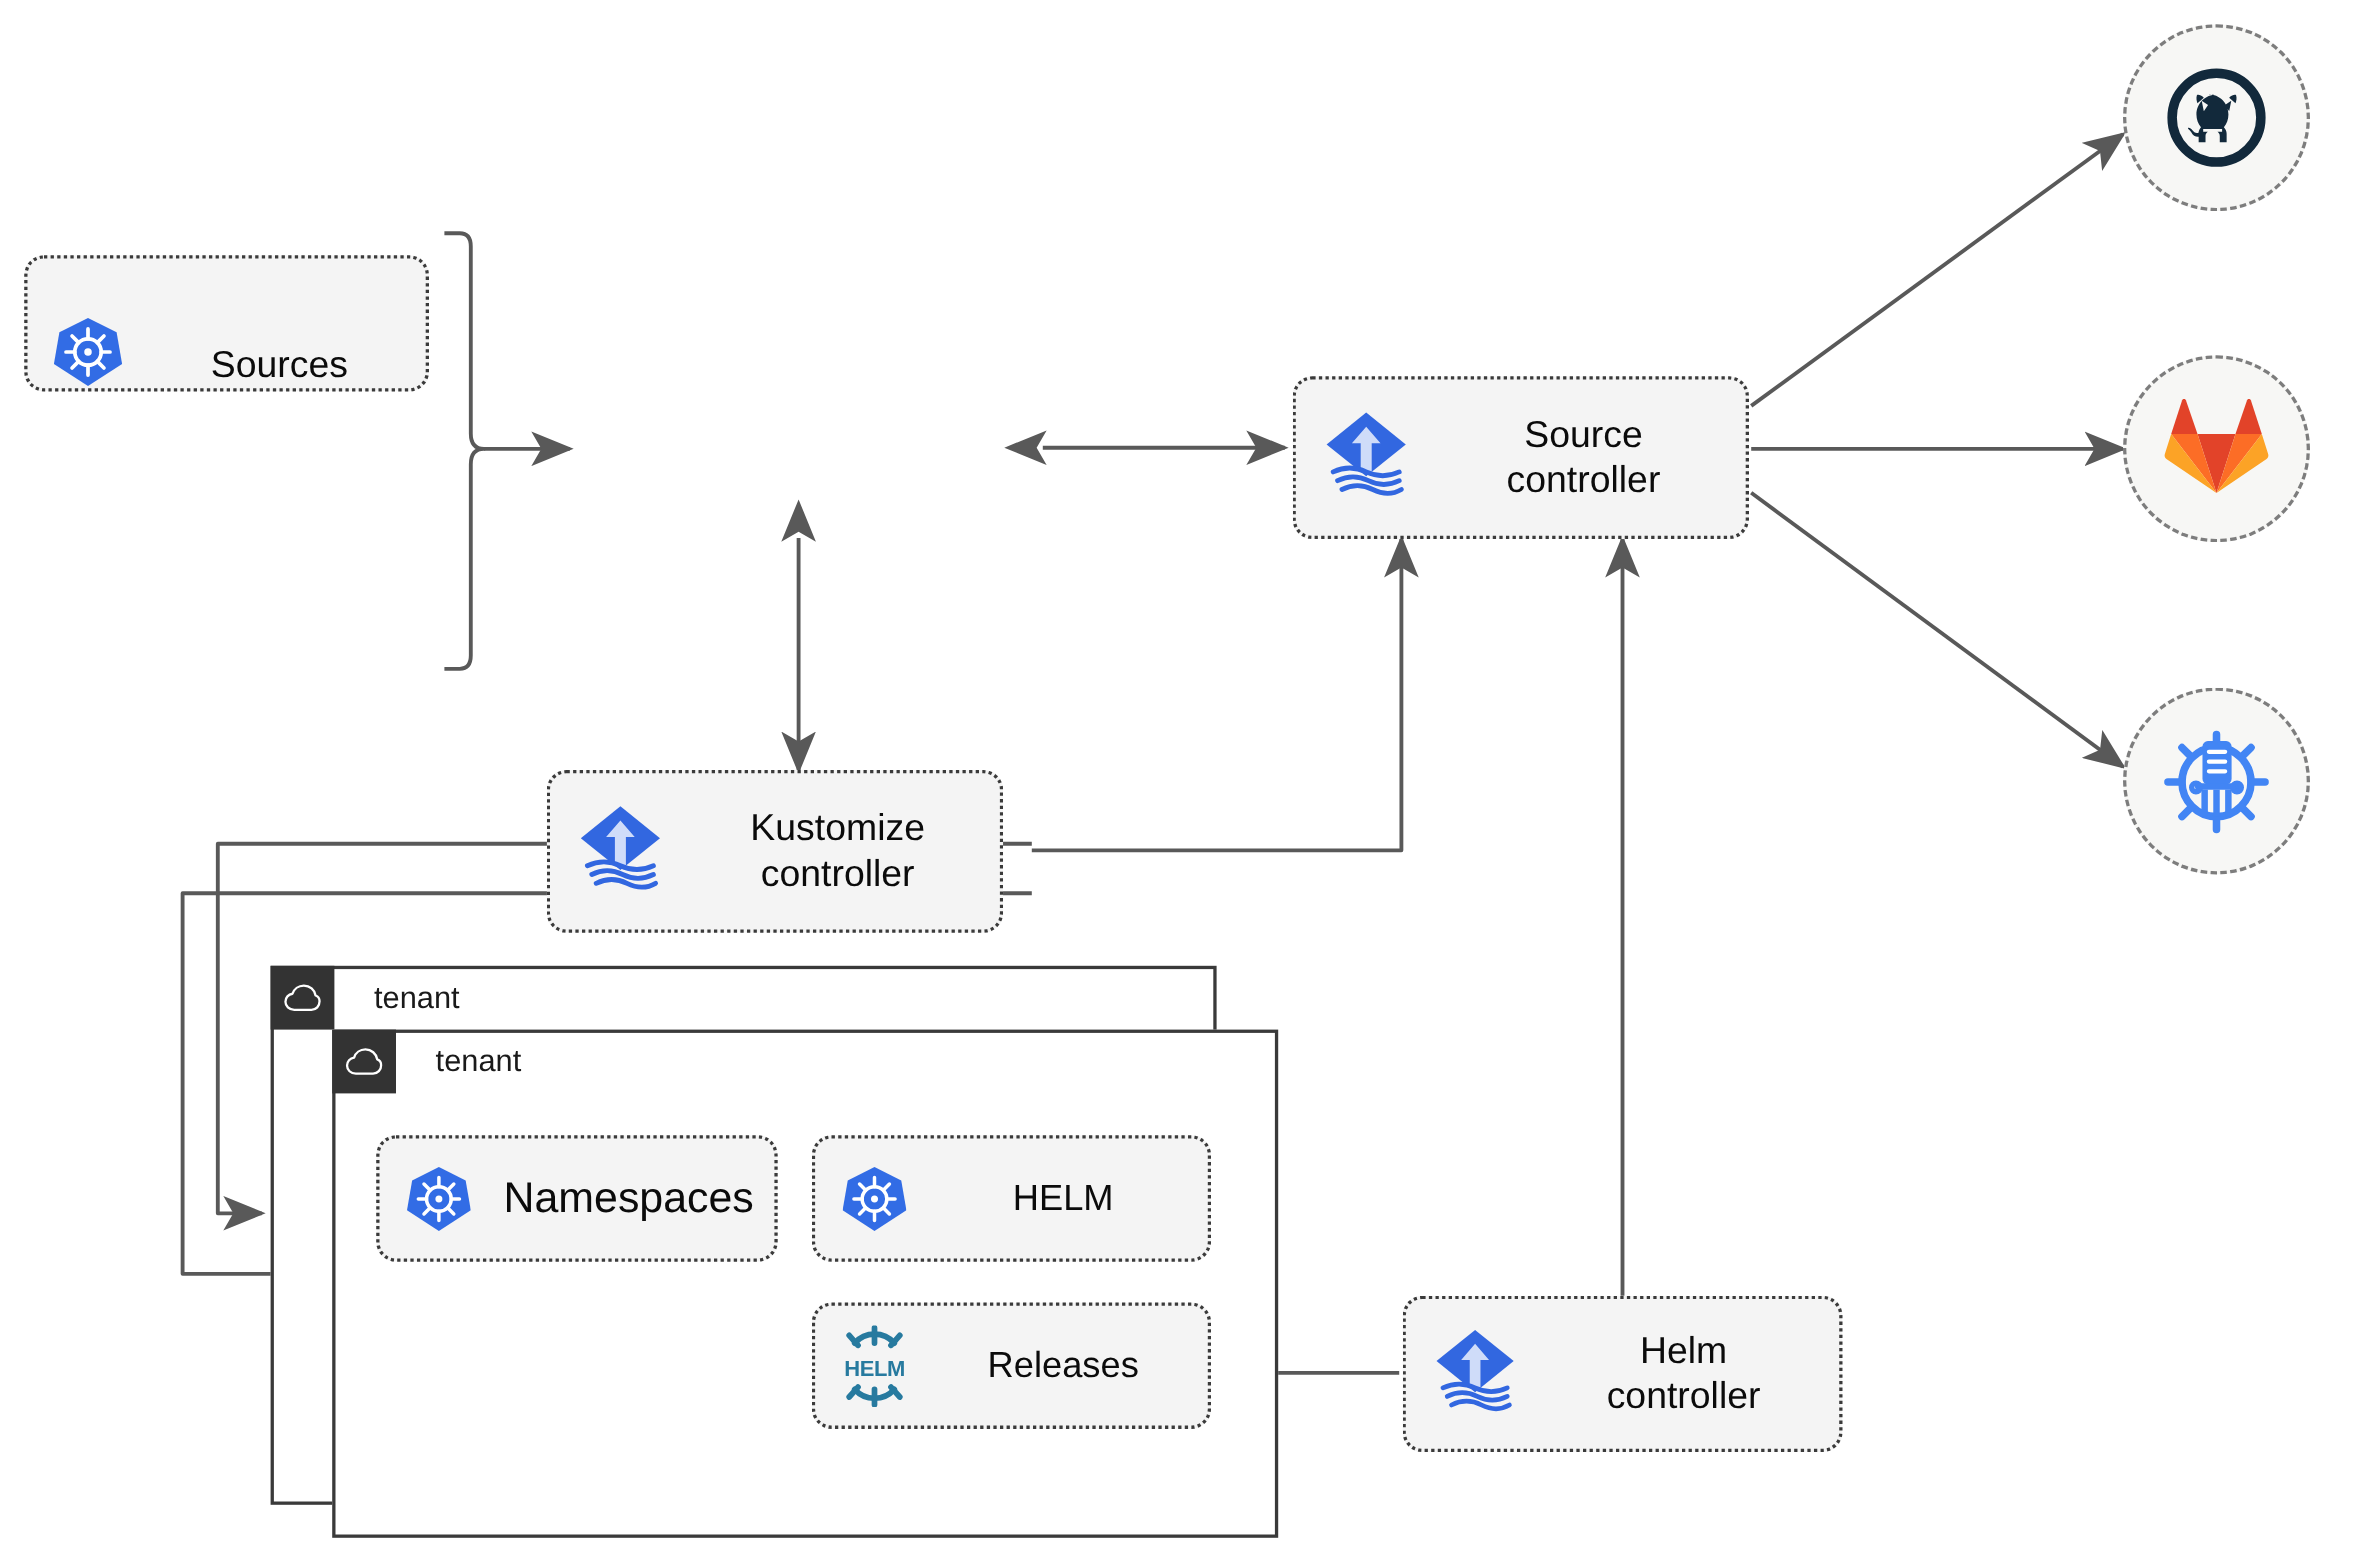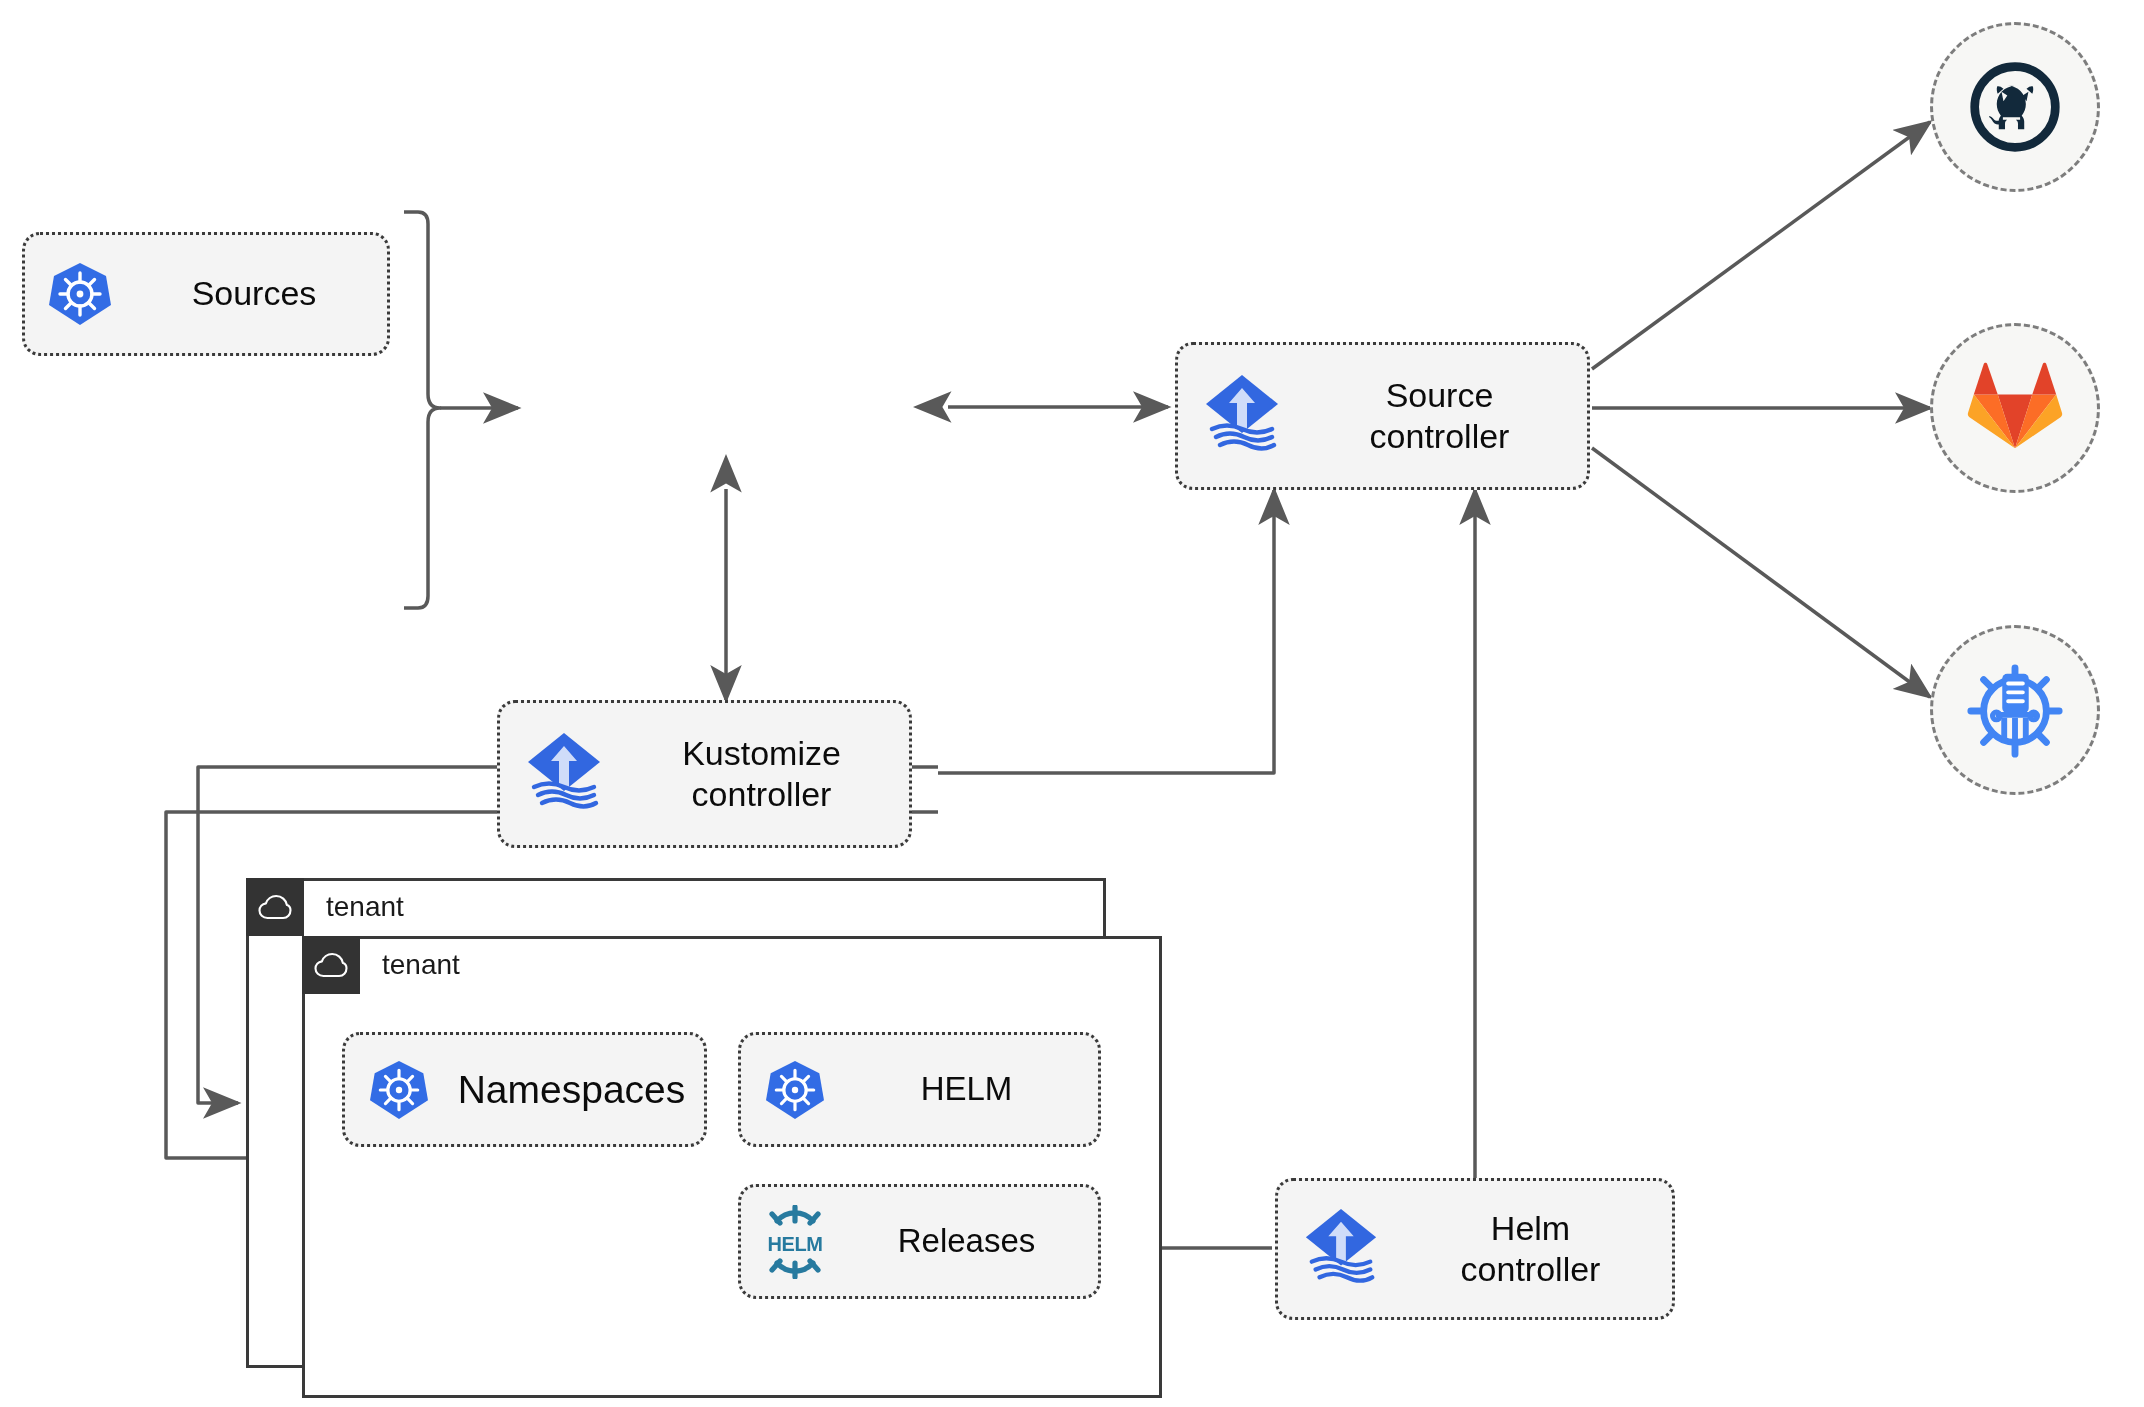--- a/index.html
+++ b/index.html
@@ -89,21 +89,21 @@
     width: 58px;
     height: 58px;
     background: #333333;
     display: flex;
     align-items: center;
     justify-content: center;
   }
   .tenant-name {
     display: flex;
     align-items: center;
-    padding-left: 22px;
+    padding-left: 36px;
     font-size: 28px;
     color: #1a1a1a;
     background: transparent;
   }
   .tenant-inner {
     position: absolute;
     z-index: 4;
   }
 </style>
 </head>
@@ -168,21 +168,21 @@
         <svg width="34" height="26" viewBox="0 0 34 26" aria-hidden="true">
           <path d="M9.5,24 C4.8,24 1.5,20.7 1.5,16.6 C1.5,12.9 4.2,9.9 7.9,9.4
                    C9.3,5.1 13.4,2 18.2,2 C23.6,2 28.1,5.9 28.9,11
                    C31.3,11.7 32.5,13.9 32.5,16.3 C32.5,20.6 29.4,24 25.1,24 Z" fill="none" stroke="#ffffff" stroke-width="2.1" stroke-linejoin="round"></path>
         </svg>
       </div>
       <div class="tenant-name">tenant</div>
     </div>
   </div>
 
-  <div class="node" style="left:22px; top:232px; width:368px; height:124px;">
+  <div class="node" style="left:22px; top:232px; width:368px; height:124px;align-items:flex-end;">
     <span class="ico" style="width:110px;">
       <svg width="62" height="66" viewBox="0 0 62 66" aria-hidden="true">
         <polygon points="31,2 57,15 62,44 31,64 0,44 5,15" fill="#326ce5"></polygon>
         <g fill="none" stroke="#ffffff" stroke-width="3.4" stroke-linecap="round">
           <circle cx="31" cy="33" r="12"></circle>
           <path d="M31,21 L31,12 M31,45 L31,54 M19,33 L11,33 M43,33 L51,33
                    M22.5,24.5 L16.5,18.5 M39.5,41.5 L45.5,47.5
                    M22.5,41.5 L16.5,47.5 M39.5,24.5 L45.5,18.5"></path>
         </g>
         <circle cx="31" cy="33" r="3.4" fill="#ffffff"></circle>

